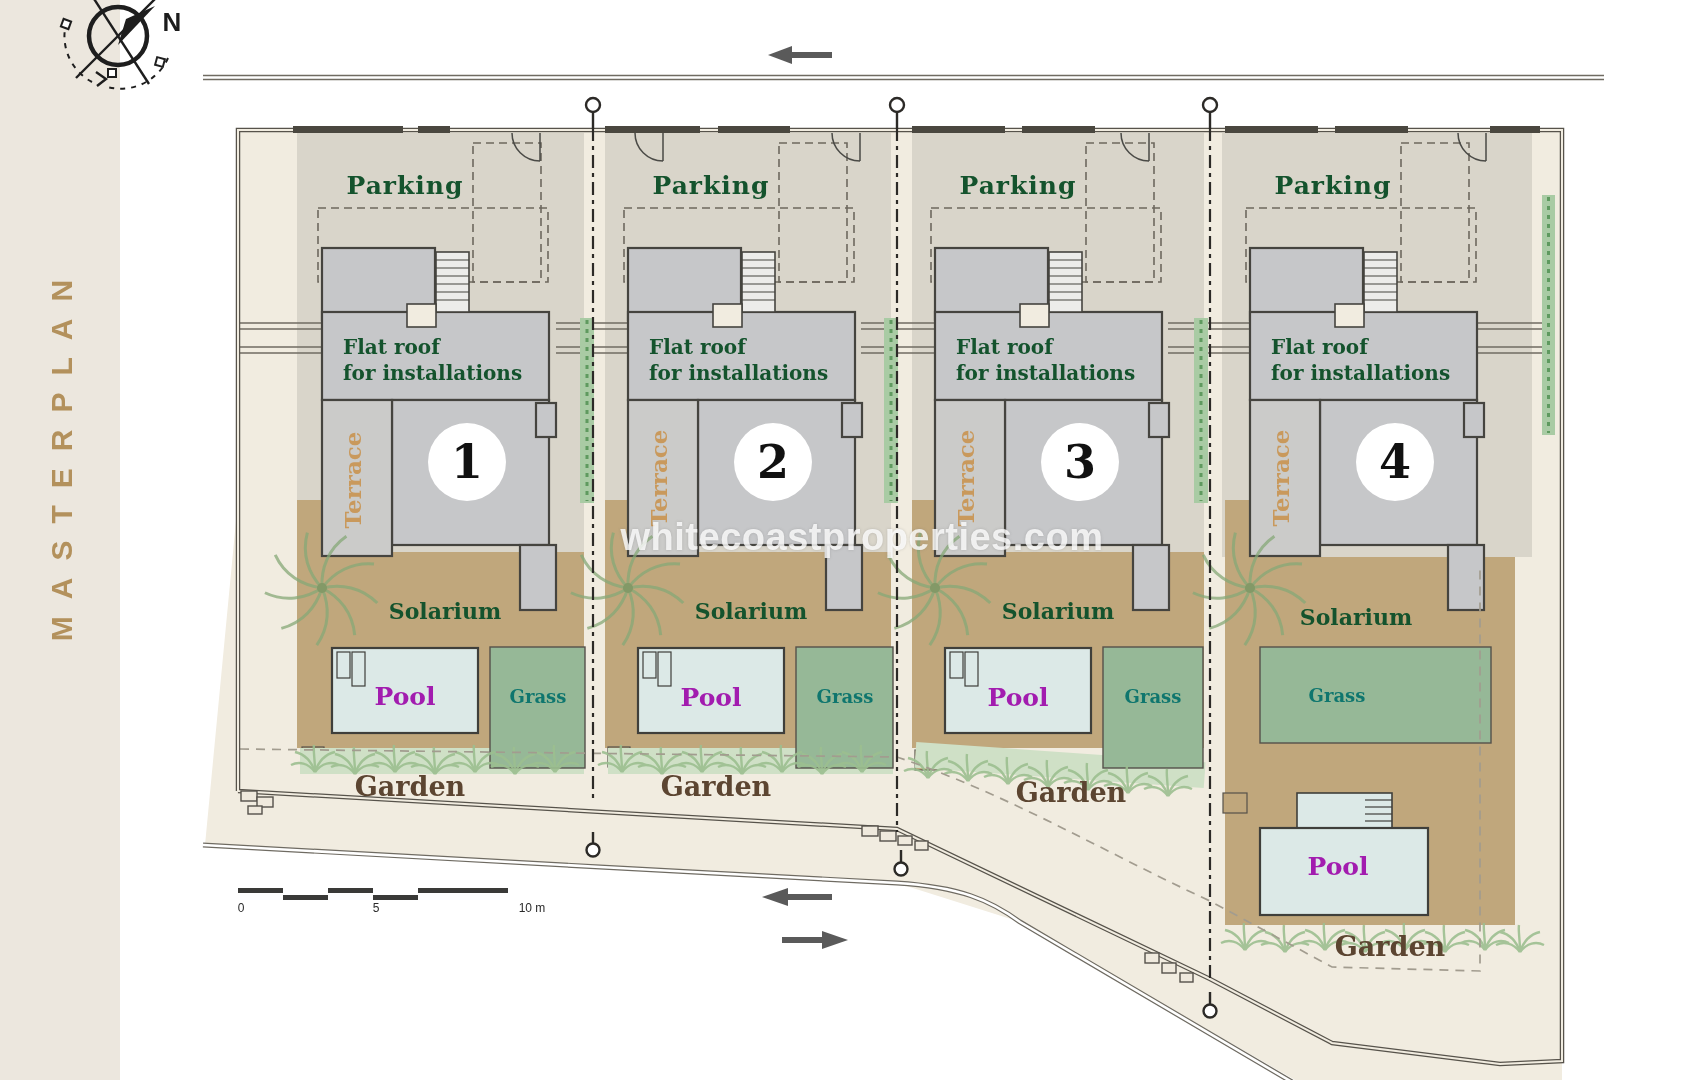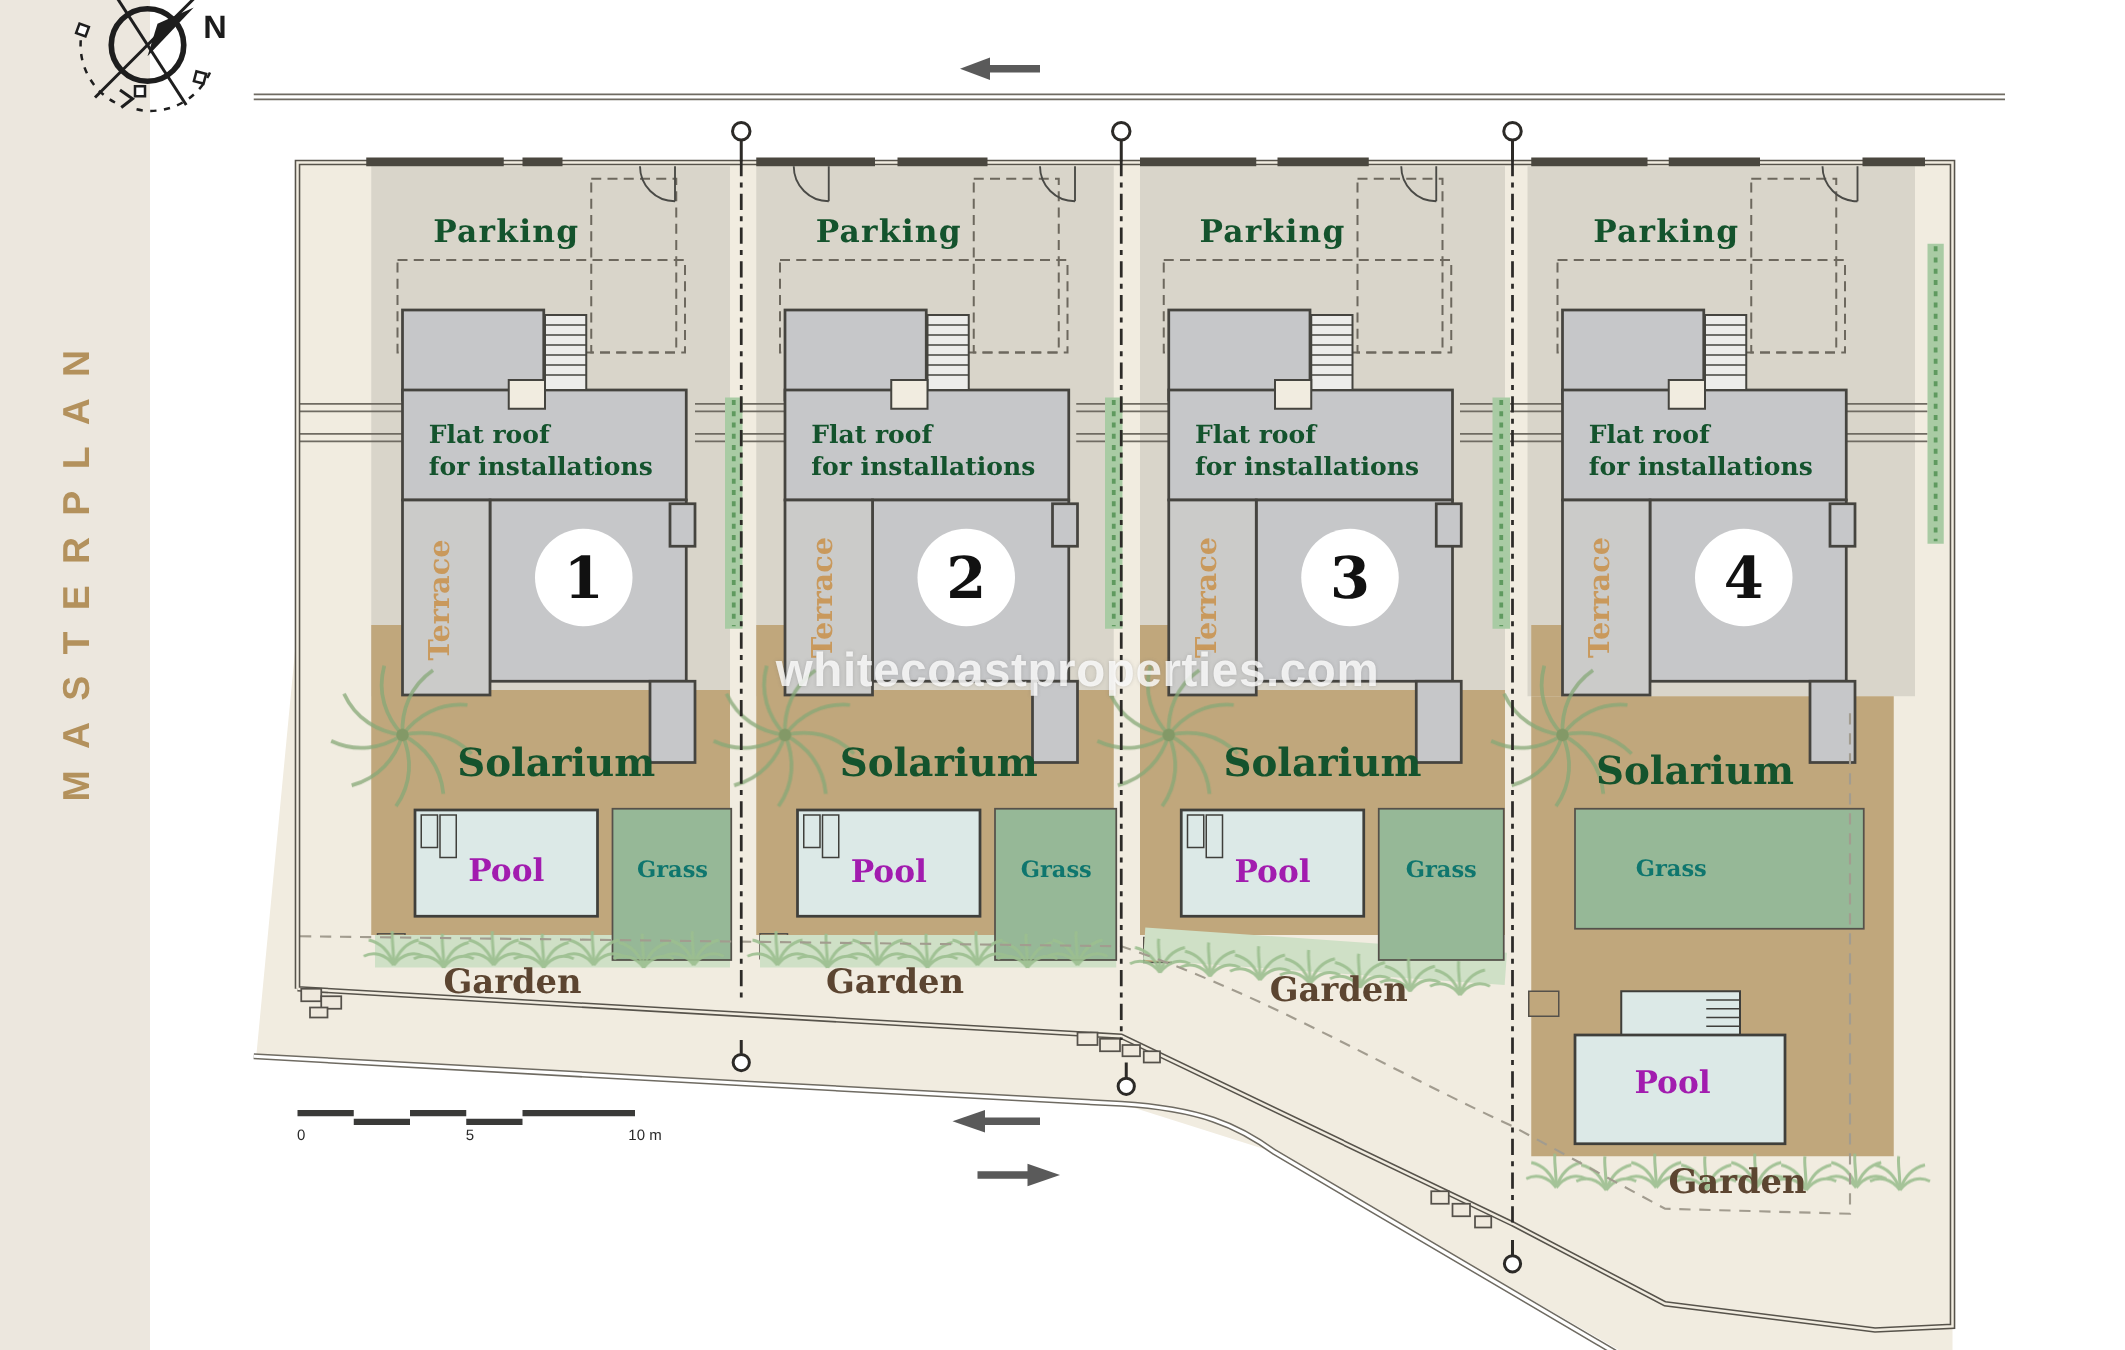--- a/index.html
+++ b/index.html
@@ -13,21 +13,21 @@
               letter-spacing:17px;color:#b3915c;white-space:nowrap;}
   
   .head-strip{position:absolute;left:237px;top:0;width:1441px;height:27px;background:#ebe6dc;overflow:hidden;}
   .head-lbl{position:absolute;top:-7px;transform:translateX(-50%);font-weight:700;font-size:22px;
             color:#24221e;white-space:nowrap;}
   
   .lbl{position:absolute;transform:translate(-50%,-50%);font-weight:700;white-space:nowrap;z-index:6;}
   .lbl.white{color:#14532d;}
   .lbl.parking{font-size:25px;letter-spacing:1px;}
   .lbl.flat{font-size:20px;line-height:26px;white-space:normal;width:190px;}
-  .lbl.solarium{font-size:31px;text-align:right;}
+  .lbl.solarium{font-size:22px;text-align:right;}
   .lbl.pool{font-size:25px;color:#a21caf;}
   .lbl.grass{font-size:18px;color:#0f766e;}
   .lbl.garden{font-size:27px;color:#5c4531;}
   .lbl.terrace{font-size:23px;color:#c9995c;transform:translate(-50%,-50%) rotate(-90deg);}
   .numcircle{position:absolute;width:78px;height:78px;border-radius:50%;background:#fff;
              transform:translate(-50%,-50%);display:flex;align-items:center;justify-content:center;
              font-weight:700;font-size:46px;color:#111;z-index:6;}
   .watermark{position:absolute;left:862px;top:537px;transform:translate(-50%,-50%);
              font-family:"Liberation Sans",sans-serif;font-weight:700;font-size:38px;
              color:rgba(255,255,255,0.8);text-shadow:0 0 3px rgba(110,110,110,0.3);
@@ -437,15 +437,15 @@
   <div class="numcircle" style="left:1395px;top:462px">4</div>
   <div class="lbl white solarium" style="left:1356px;top:617px">Solarium</div>
   <div class="lbl grass" style="left:1337px;top:695px">Grass</div>
   <div class="lbl pool" style="left:1338px;top:866px">Pool</div>
   <div class="lbl garden" style="left:1390px;top:946px">Garden</div>
 
   <div class="watermark">whitecoastproperties.com</div>
 
   <div class="scale-lbl" style="left:241px;top:901px">0</div>
   <div class="scale-lbl" style="left:376px;top:901px">5</div>
-  <div class="scale-lbl" style="left:516px;top:901px">10 m</div>
+  <div class="scale-lbl" style="left:532px;top:901px">10 m</div>
 
 </div>
 
 </body></html>

